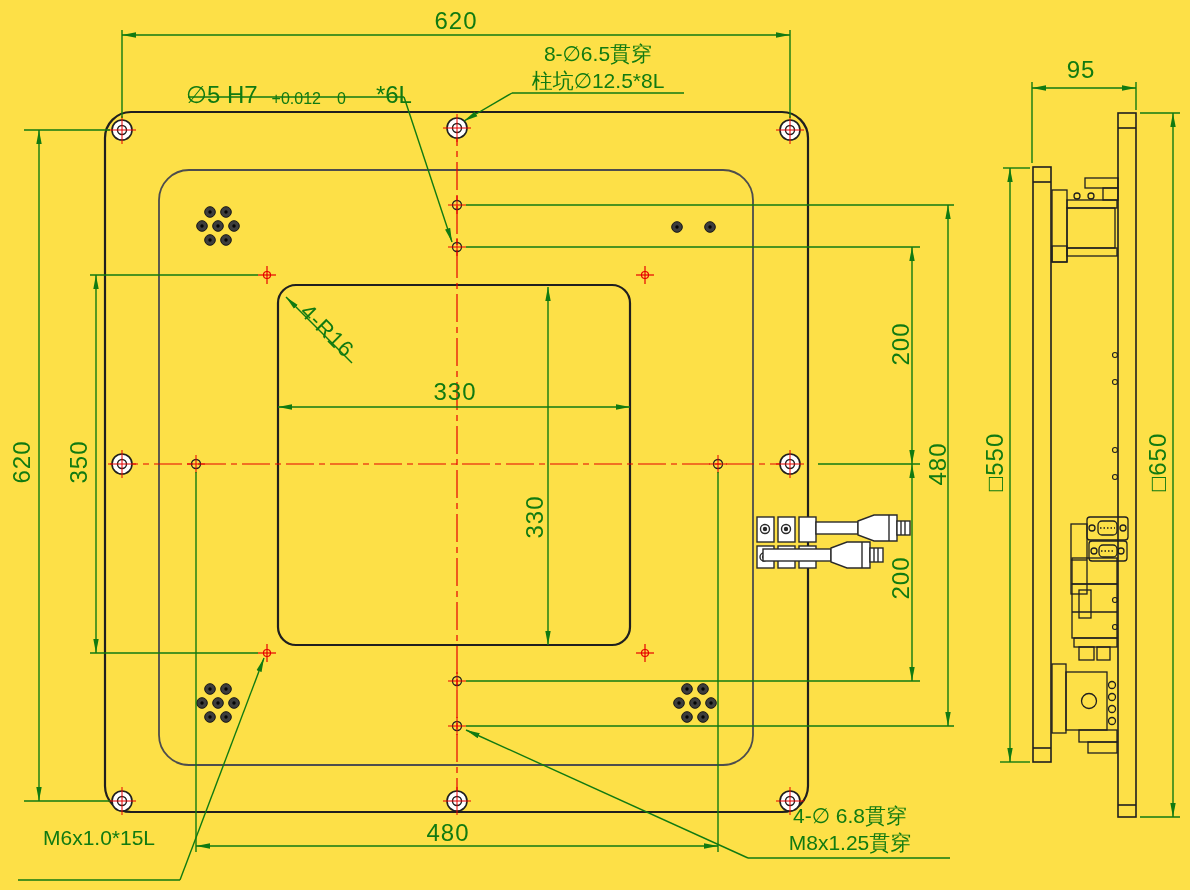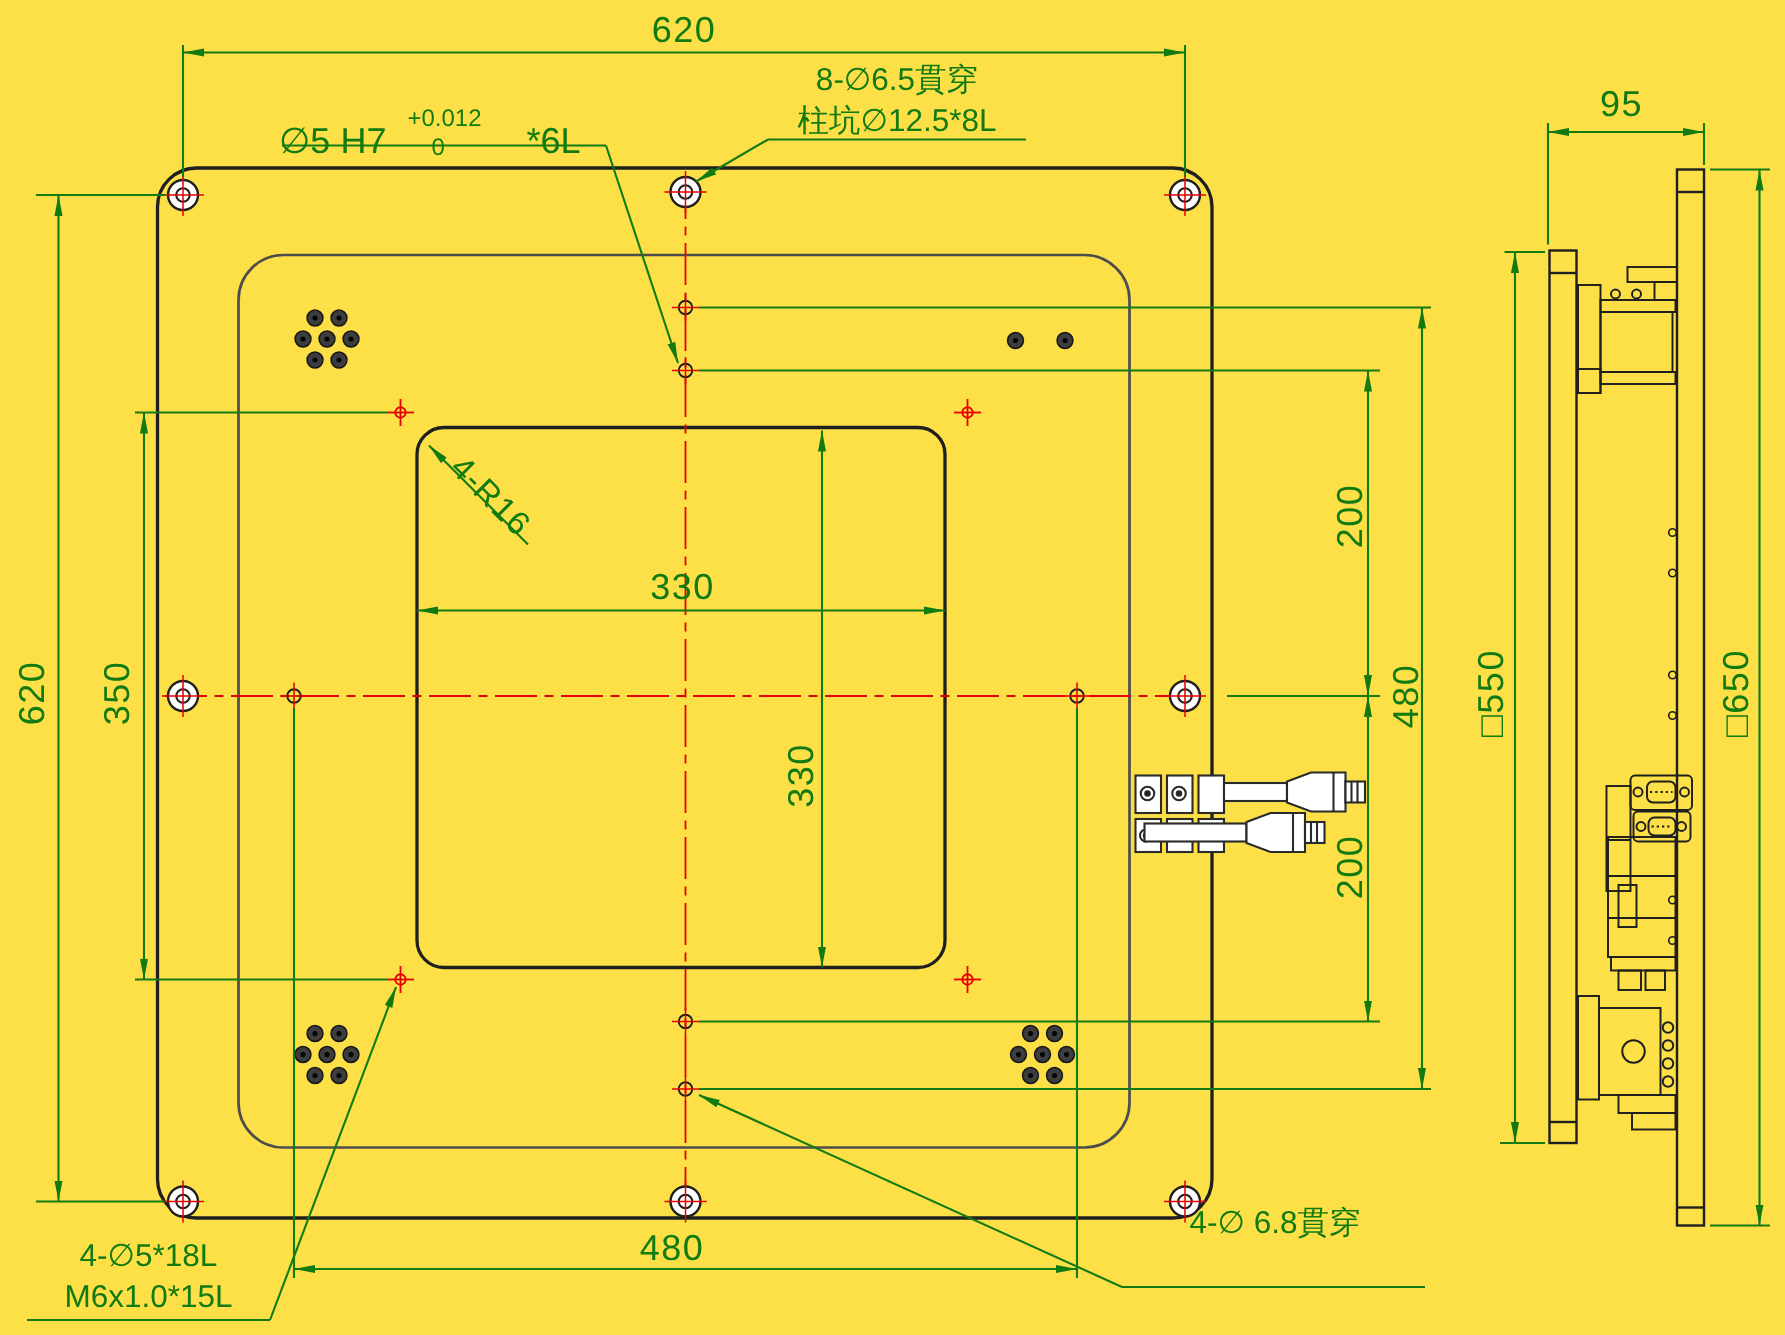--- a/index.html
+++ b/index.html
@@ -22,21 +22,21 @@
   .d45{transform:translate(-50%,-50%) rotate(45deg);font-size:22px;}
   .noteblock{
     position:absolute;color:var(--green);font-size:21px;line-height:27px;
     text-align:center;white-space:nowrap;
   }
   .tol{
     position:absolute;left:186px;top:50px;display:flex;align-items:flex-end;
     color:var(--green);font-size:24px;white-space:nowrap;
   }
   .tol .pre{line-height:26px;margin-top:32px;}
-  .tolstack{display:flex;flex-direction:column;font-size:16px;line-height:19px;margin-left:14px;}
+  .tolstack{display:flex;font-size:16px;line-height:19px;margin-left:14px;}
   .tolstack .lower{padding-left:16px;}
   .tol .suf{margin-left:30px;line-height:26px;}
 </style>
 </head>
 <body>
 
 <div id="canvas">
 
 <svg width="1190" height="890" viewBox="0 0 1190 890">
   <defs>
@@ -287,25 +287,25 @@
   <div>8-∅6.5貫穿</div>
   <div>柱坑∅12.5*8L</div>
 </div>
 
 <div class="lbl v" style="left:901px;top:344px;">200</div>
 <div class="lbl v" style="left:938px;top:464px;">480</div>
 <div class="lbl v" style="left:901px;top:578px;">200</div>
 <div class="lbl" style="left:448px;top:833px;">480</div>
 
 <div class="noteblock" style="left:18px;top:824px;width:162px;">
-  <div>4-∅5*18L</div>
   <div>M6x1.0*15L</div>
 </div>
 
 <div class="noteblock" style="left:748px;top:802px;width:204px;">
   <div>4-∅ 6.8貫穿</div>
+  <div>M8x1.25貫穿</div>
 </div>
 
 <div class="lbl" style="left:1081px;top:70px;">95</div>
 <div class="lbl v" style="left:995px;top:462px;">□550</div>
 <div class="lbl v" style="left:1158px;top:462px;">□650</div>
 
 </div>
 
 </body></html>

